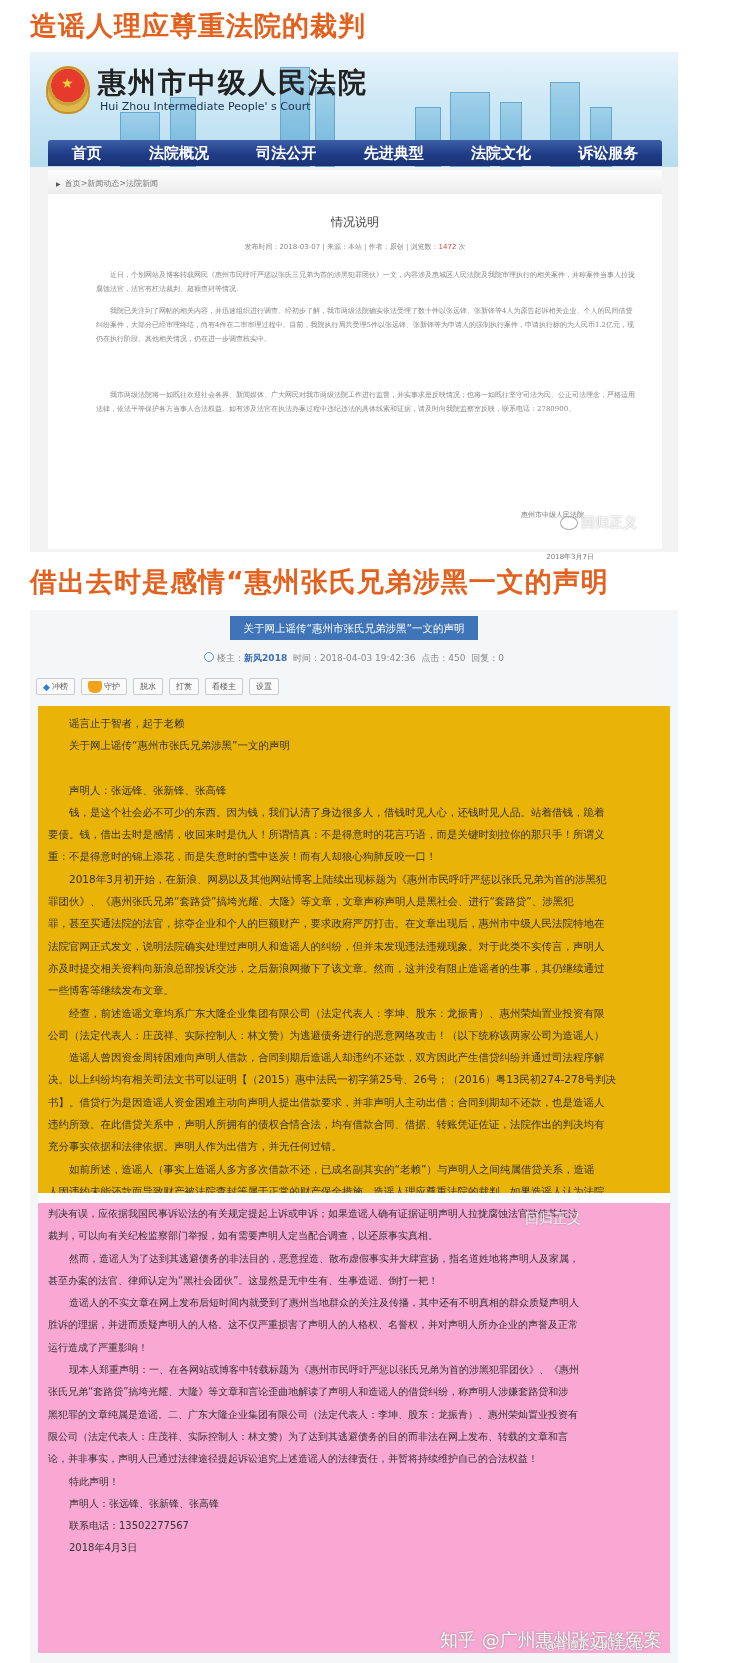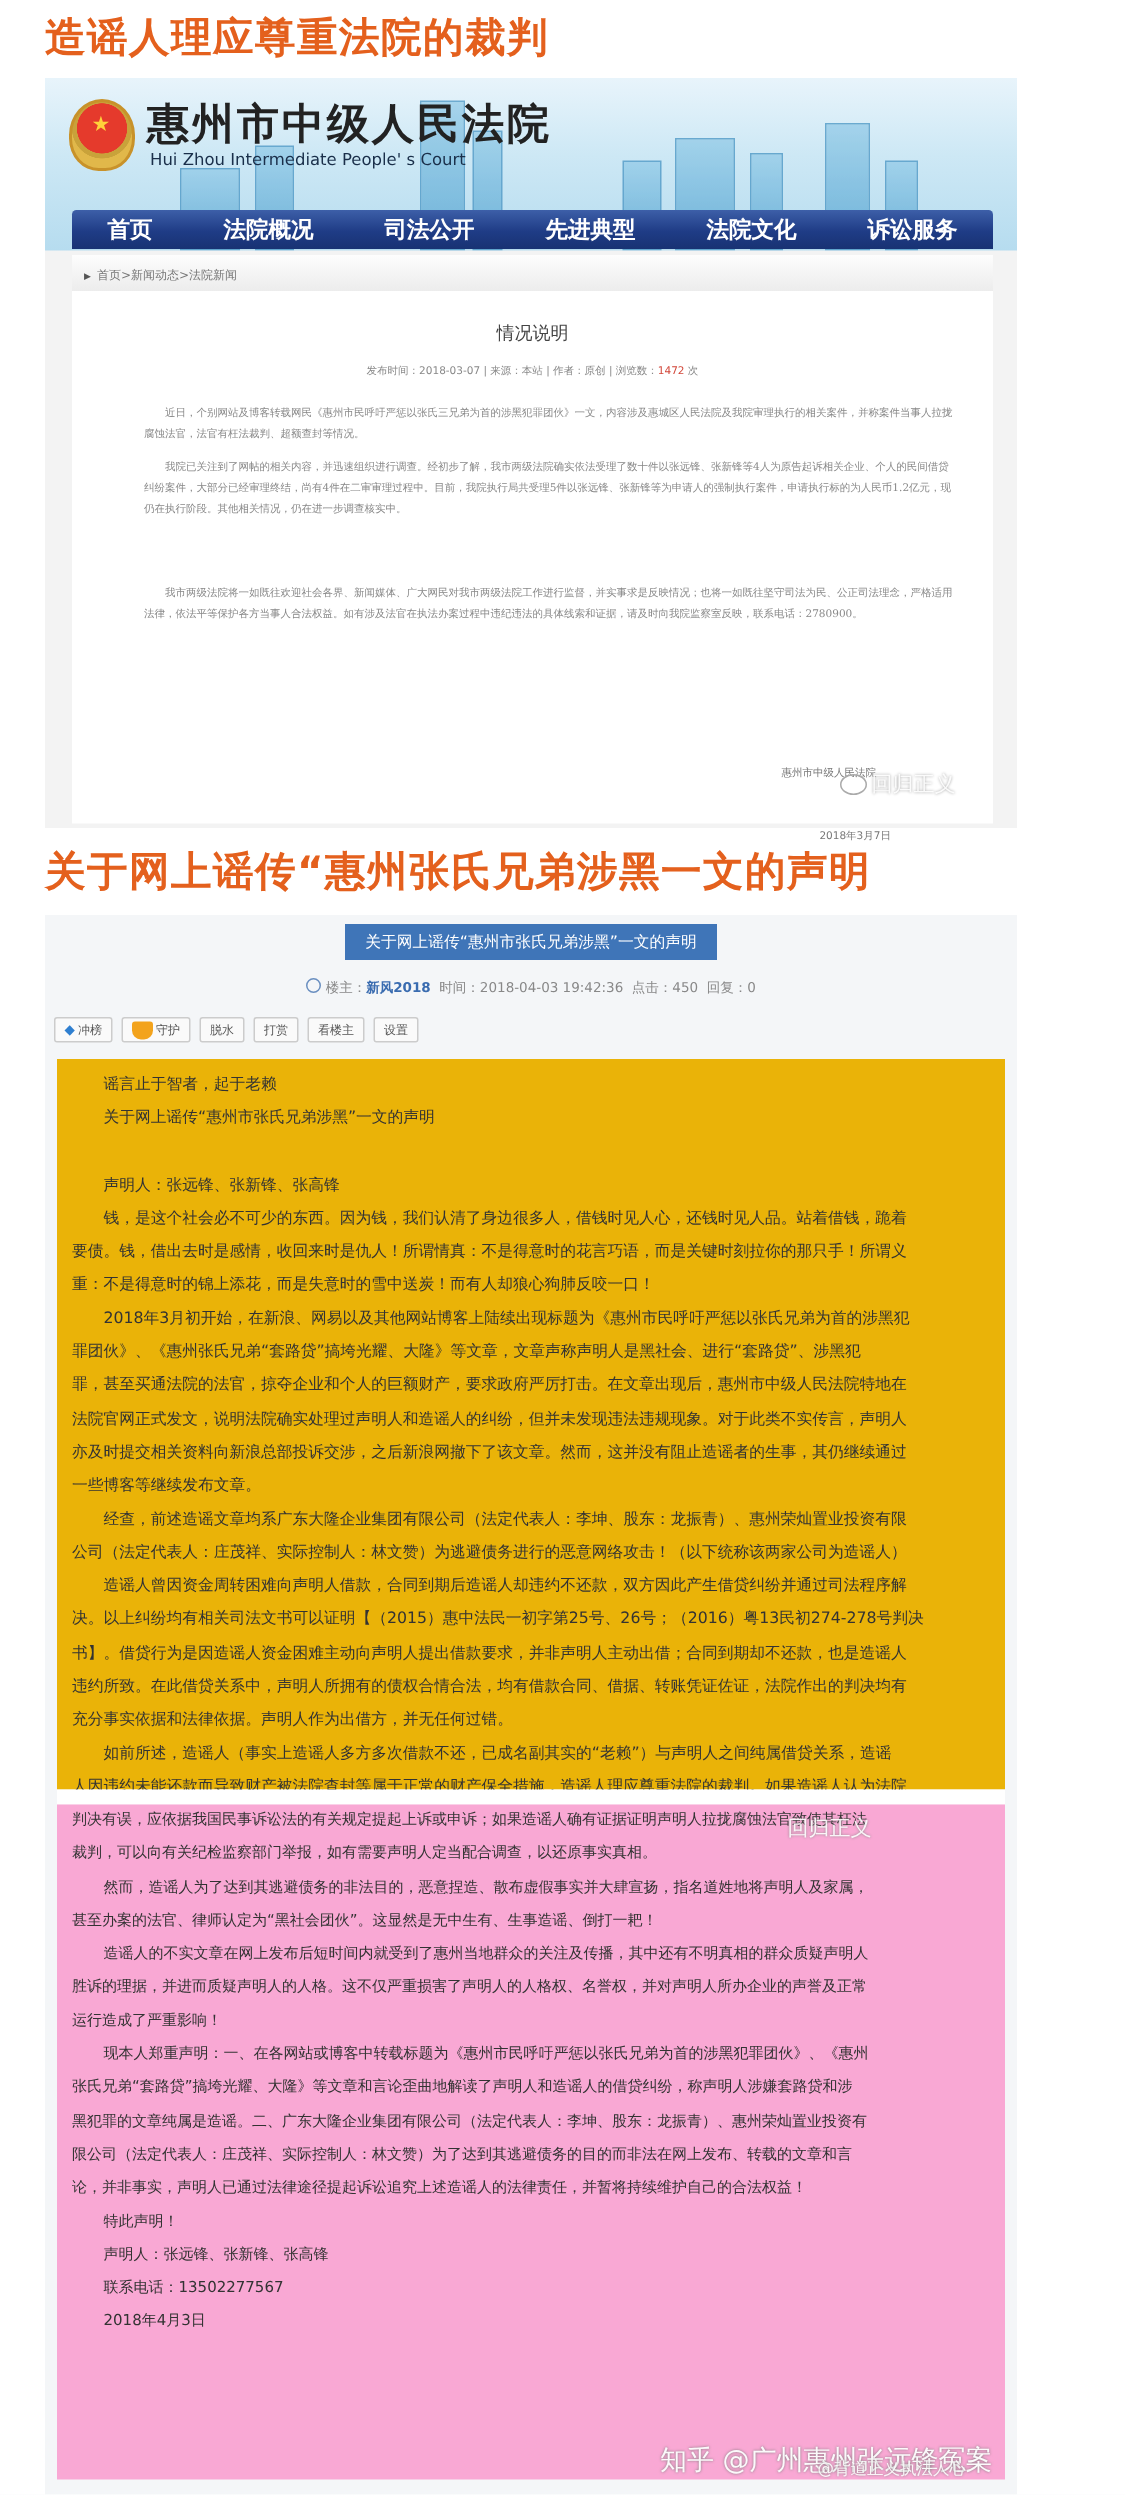--- a/index.html
+++ b/index.html
@@ -140,21 +140,21 @@
     </div>
     <div class="para p1">近日，个别网站及博客转载网民《惠州市民呼吁严惩以张氏三兄弟为首的涉黑犯罪团伙》一文，内容涉及惠城区人民法院及我院审理执行的相关案件，并称案件当事人拉拢腐蚀法官，法官有枉法裁判、超额查封等情况。</div>
     <div class="para p2">我院已关注到了网帖的相关内容，并迅速组织进行调查。经初步了解，我市两级法院确实依法受理了数十件以张远锋、张新锋等4人为原告起诉相关企业、个人的民间借贷纠纷案件，大部分已经审理终结，尚有4件在二审审理过程中。目前，我院执行局共受理5件以张远锋、张新锋等为申请人的强制执行案件，申请执行标的为人民币1.2亿元，现仍在执行阶段。其他相关情况，仍在进一步调查核实中。</div>
     <div class="para p3">我市两级法院将一如既往欢迎社会各界、新闻媒体、广大网民对我市两级法院工作进行监督，并实事求是反映情况；也将一如既往坚守司法为民、公正司法理念，严格适用法律，依法平等保护各方当事人合法权益。如有涉及法官在执法办案过程中违纪违法的具体线索和证据，请及时向我院监察室反映，联系电话：2780900。</div>
     <div class="sign">惠州市中级人民法院</div>
     <div class="sign-date">2018年3月7日</div>
   </div>
 </div>
 <div class="wm1"><span class="bubble"></span><span>回归正义</span></div>
 
-<div class="headline h2">关于网上谣传“惠州张氏兄弟涉黑一文的声明</div>
+<div class="headline h2">借出去时是感情“惠州张氏兄弟涉黑一文的声明</div>
 
 <div class="forum">
   <div class="post-title">关于网上谣传“惠州市张氏兄弟涉黑”一文的声明</div>
   <div class="post-meta">
     <span class="smile"></span><span>楼主：</span><span class="user">新风2018</span>&nbsp;
     <span>时间：2018-04-03 19:42:36</span>&nbsp;
     <span>点击：450</span>&nbsp;
     <span>回复：0</span>
   </div>
   <div class="actions">

